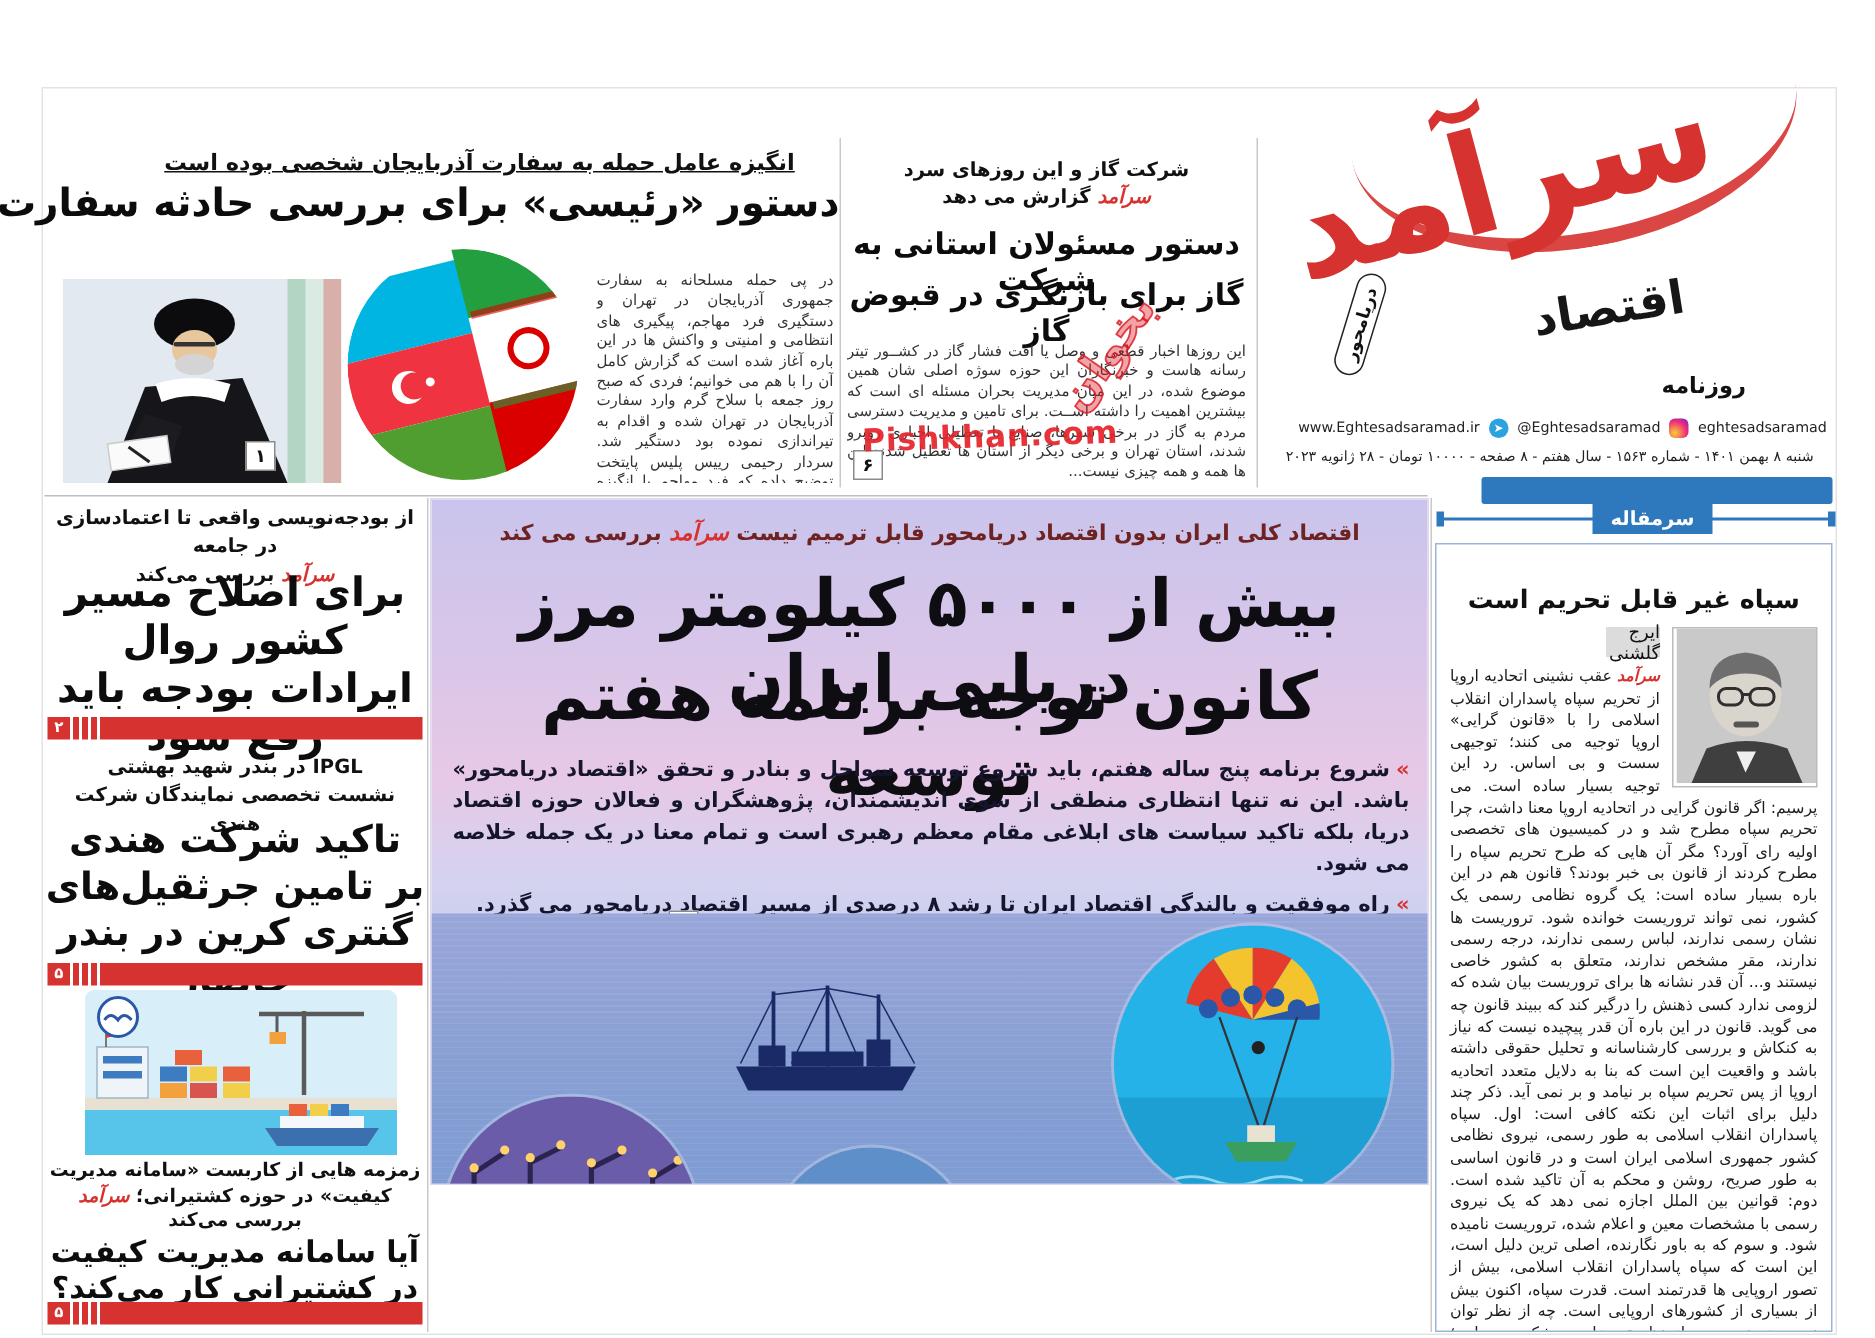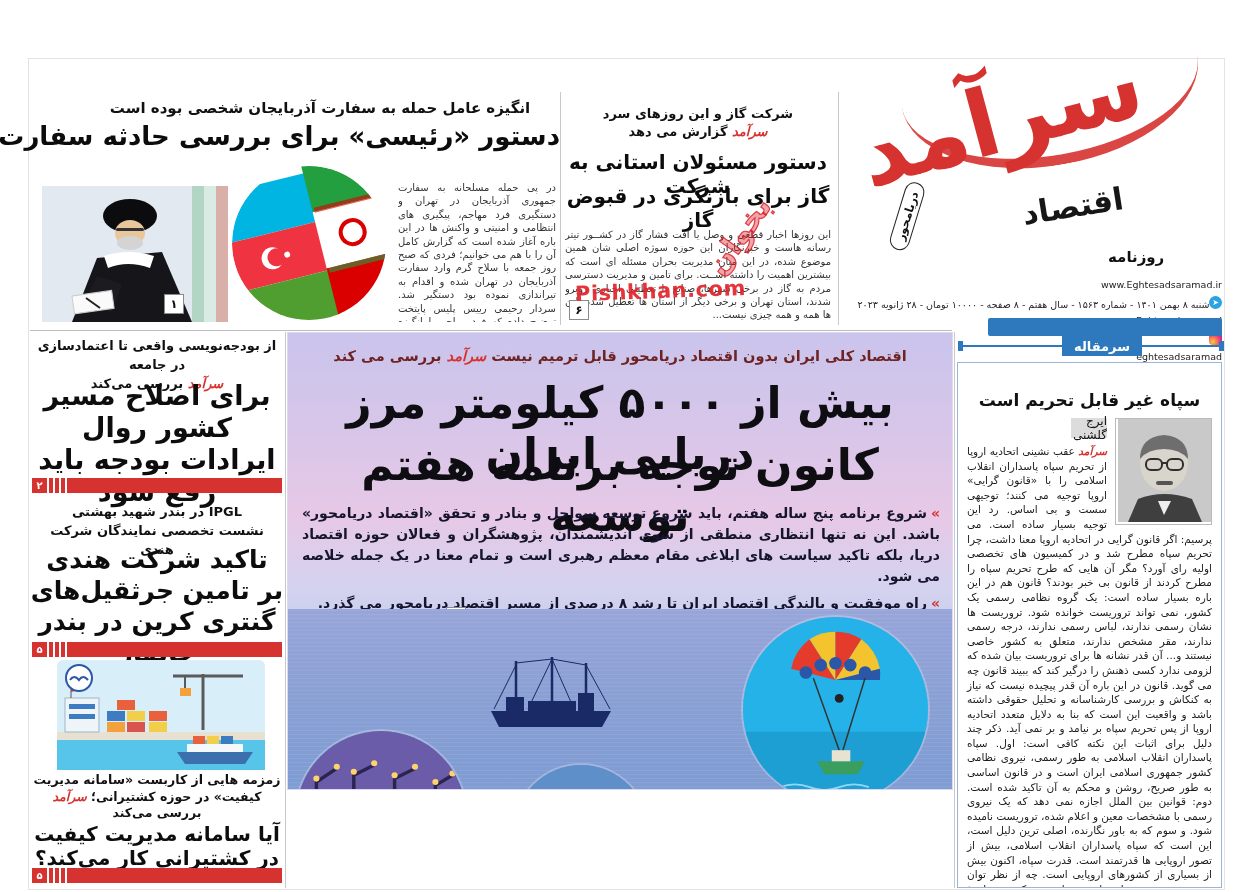--- a/index.html
+++ b/index.html
@@ -13,37 +13,37 @@
 
   
   .m-callig{left:856px;top:74px;font-size:92px;font-weight:bold;color:#d6322f;
             transform:rotate(-15deg);letter-spacing:-3px;line-height:1;}
   .m-small{left:1022px;top:188px;font-size:31px;font-weight:900;color:#161616;transform:rotate(-9deg);}
   .m-type{left:1108px;top:248px;font-size:15px;font-weight:900;}
   .m-badge{left:872px;top:206px;transform:rotate(-73deg);border:1.5px solid #222;border-radius:12px;
            padding:2px 9px;font-size:11.5px;font-weight:bold;background:#fff;white-space:nowrap;}
   .m-swash{left:905px;top:60px;width:300px;height:95px;border-bottom:10px solid #d6322f;
            border-radius:0 0 100% 100%/0 0 160% 160%;transform:rotate(-10deg);opacity:.9;}
-  .m-social{left:862px;top:279px;width:360px;direction:ltr;display:flex;gap:6px;align-items:flex-end;
-            justify-content:center;font-size:9.5px;color:#222;flex-direction:column;}
+  .m-social{left:862px;top:279px;width:360px;direction:ltr;display:flex;gap:6px;align-items:center;
+            justify-content:center;font-size:9.5px;color:#222;}
   .ico-tg{width:13px;height:13px;border-radius:50%;background:#2aa3e0;color:#fff;display:flex;
           align-items:center;justify-content:center;font-size:8px;}
   .ico-ig{width:13px;height:13px;border-radius:4px;
           background:radial-gradient(circle at 30% 75%,#f9ce34,#ee2a7b 60%,#6228d7);}
   .m-date{left:845px;top:299px;width:377px;text-align:center;font-size:9.5px;color:#222;}
 
   
   .pgbox{position:absolute;width:18px;height:18px;background:#fff;border:1px solid #8a8a8a;
          display:flex;align-items:center;justify-content:center;font-size:12px;font-weight:bold;}
   .kicker{font-weight:bold;color:#111;}
   .logo-inline{color:#d6322f;font-weight:bold;font-style:italic;}
   .body-txt{font-size:10px;line-height:13.4px;text-align:justify;color:#333;overflow:hidden;}
 
   
-  .tlk{left:90px;top:99px;width:460px;font-size:15px;}
+  .tlk{left:90px;top:99px;width:460px;font-size:15px;text-decoration:underline;}
   .tlh{left:32px;top:121px;width:528px;font-size:26px;font-weight:900;white-space:nowrap;color:#0c0c0c;}
   .tl-body{left:398px;top:181px;width:158px;height:141px;}
   .tl-photo{left:42px;top:186px;width:186px;height:136px;overflow:hidden;}
   .tl-flags{left:232px;top:166px;width:155px;height:155px;border-radius:50%;overflow:hidden;}
 
   
   .gk1{left:565px;top:106px;width:266px;font-size:13px;}
   .gk2{left:565px;top:124px;width:266px;font-size:13px;}
   .gh{left:560px;width:276px;font-size:20px;font-weight:900;color:#0c0c0c;}
   .g-body{left:565px;top:228px;width:266px;height:96px;}

